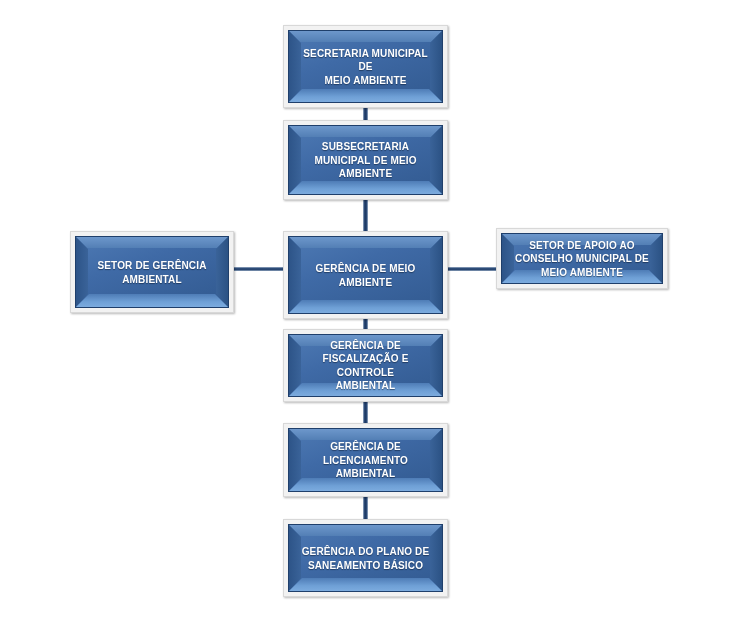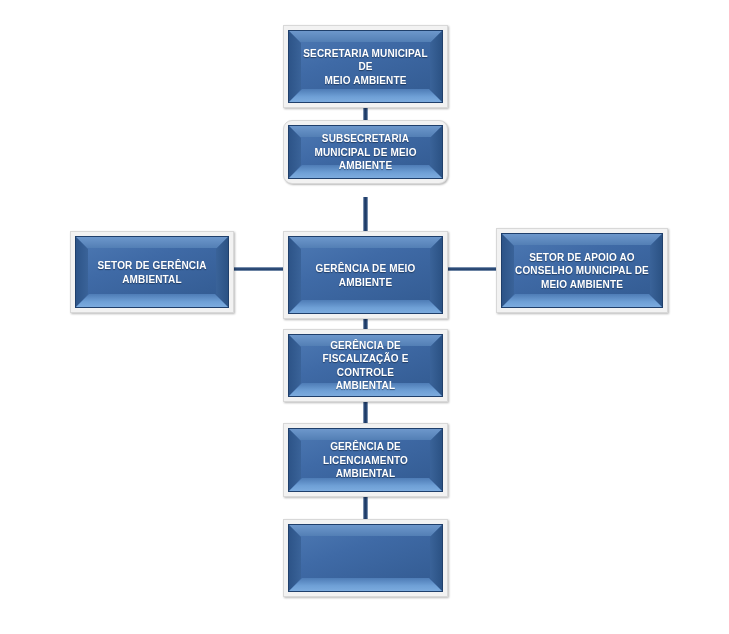--- a/index.html
+++ b/index.html
@@ -120,21 +120,21 @@
     <div class="node-inner">
       <div class="bev bev-top"></div>
       <div class="bev bev-left"></div>
       <div class="bev bev-right"></div>
       <div class="bev bev-bottom"></div>
       <div class="node-label">SECRETARIA MUNICIPAL DE
 MEIO AMBIENTE</div>
     </div>
   </div>
 
-  <div class="node" style="left:283px; top:120px; width:165px; height:64px;border-radius:9px;">
+  <div class="node" style="left:283px; top:120px; width:165px; height:80px;">
     <div class="node-inner">
       <div class="bev bev-top"></div>
       <div class="bev bev-left"></div>
       <div class="bev bev-right"></div>
       <div class="bev bev-bottom"></div>
       <div class="node-label">SUBSECRETARIA
 MUNICIPAL DE MEIO
 AMBIENTE</div>
     </div>
   </div>
@@ -154,21 +154,21 @@
     <div class="node-inner">
       <div class="bev bev-top"></div>
       <div class="bev bev-left"></div>
       <div class="bev bev-right"></div>
       <div class="bev bev-bottom"></div>
       <div class="node-label">GERÊNCIA DE MEIO
 AMBIENTE</div>
     </div>
   </div>
 
-  <div class="node" style="left:496px; top:228px; width:172px; height:85px;">
+  <div class="node" style="left:496px; top:228px; width:172px; height:61px;">
     <div class="node-inner">
       <div class="bev bev-top"></div>
       <div class="bev bev-left"></div>
       <div class="bev bev-right"></div>
       <div class="bev bev-bottom"></div>
       <div class="node-label">SETOR DE APOIO AO
 CONSELHO MUNICIPAL DE
 MEIO AMBIENTE</div>
     </div>
   </div>
@@ -196,16 +196,18 @@
 AMBIENTAL</div>
     </div>
   </div>
 
   <div class="node" style="left:283px; top:519px; width:165px; height:78px;">
     <div class="node-inner">
       <div class="bev bev-top"></div>
       <div class="bev bev-left"></div>
       <div class="bev bev-right"></div>
       <div class="bev bev-bottom"></div>
+      <div class="node-label">GERÊNCIA DO PLANO DE
+SANEAMENTO BÁSICO</div>
     </div>
   </div>
 
 </div>
 
 </body></html>

